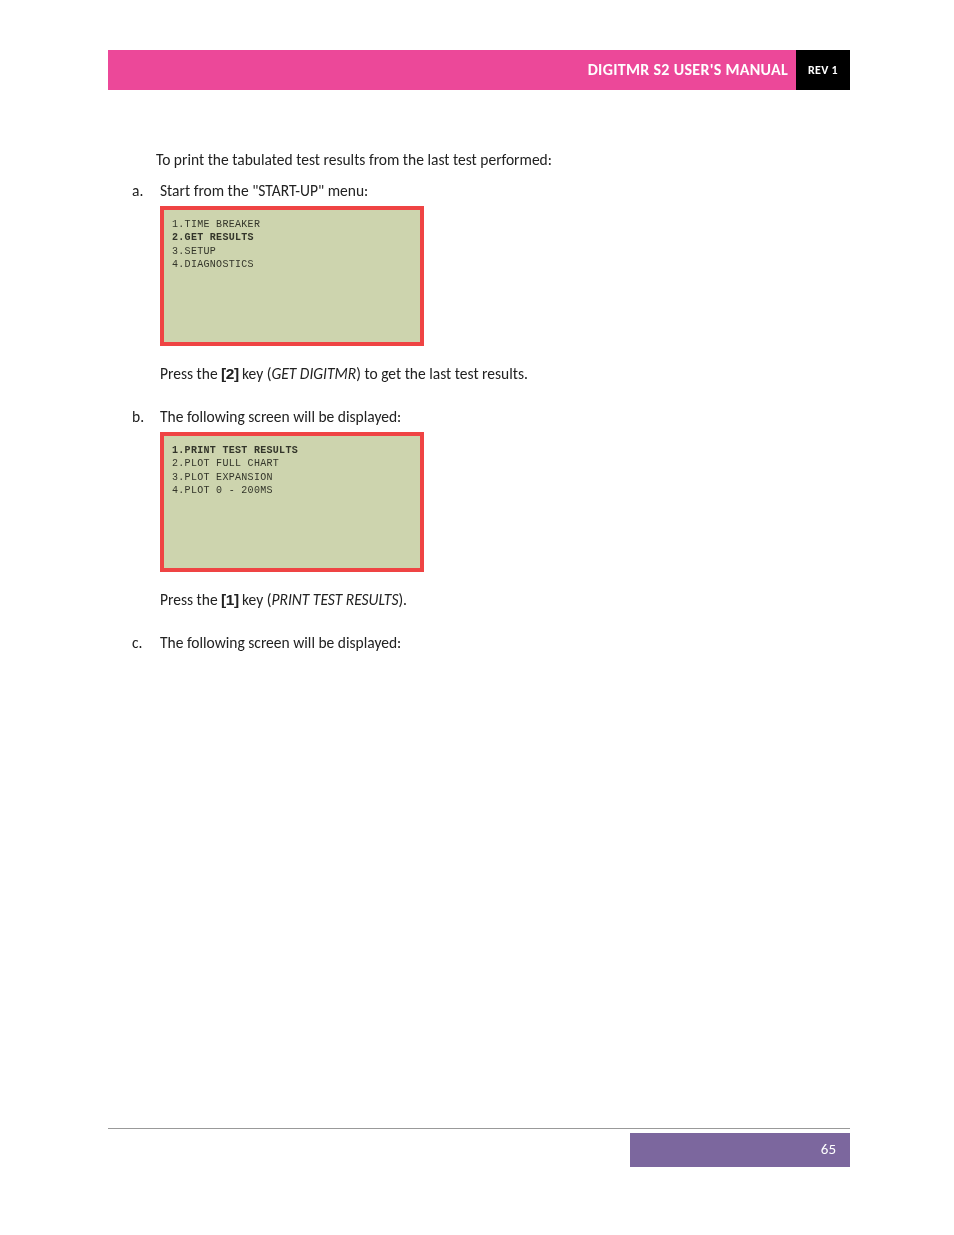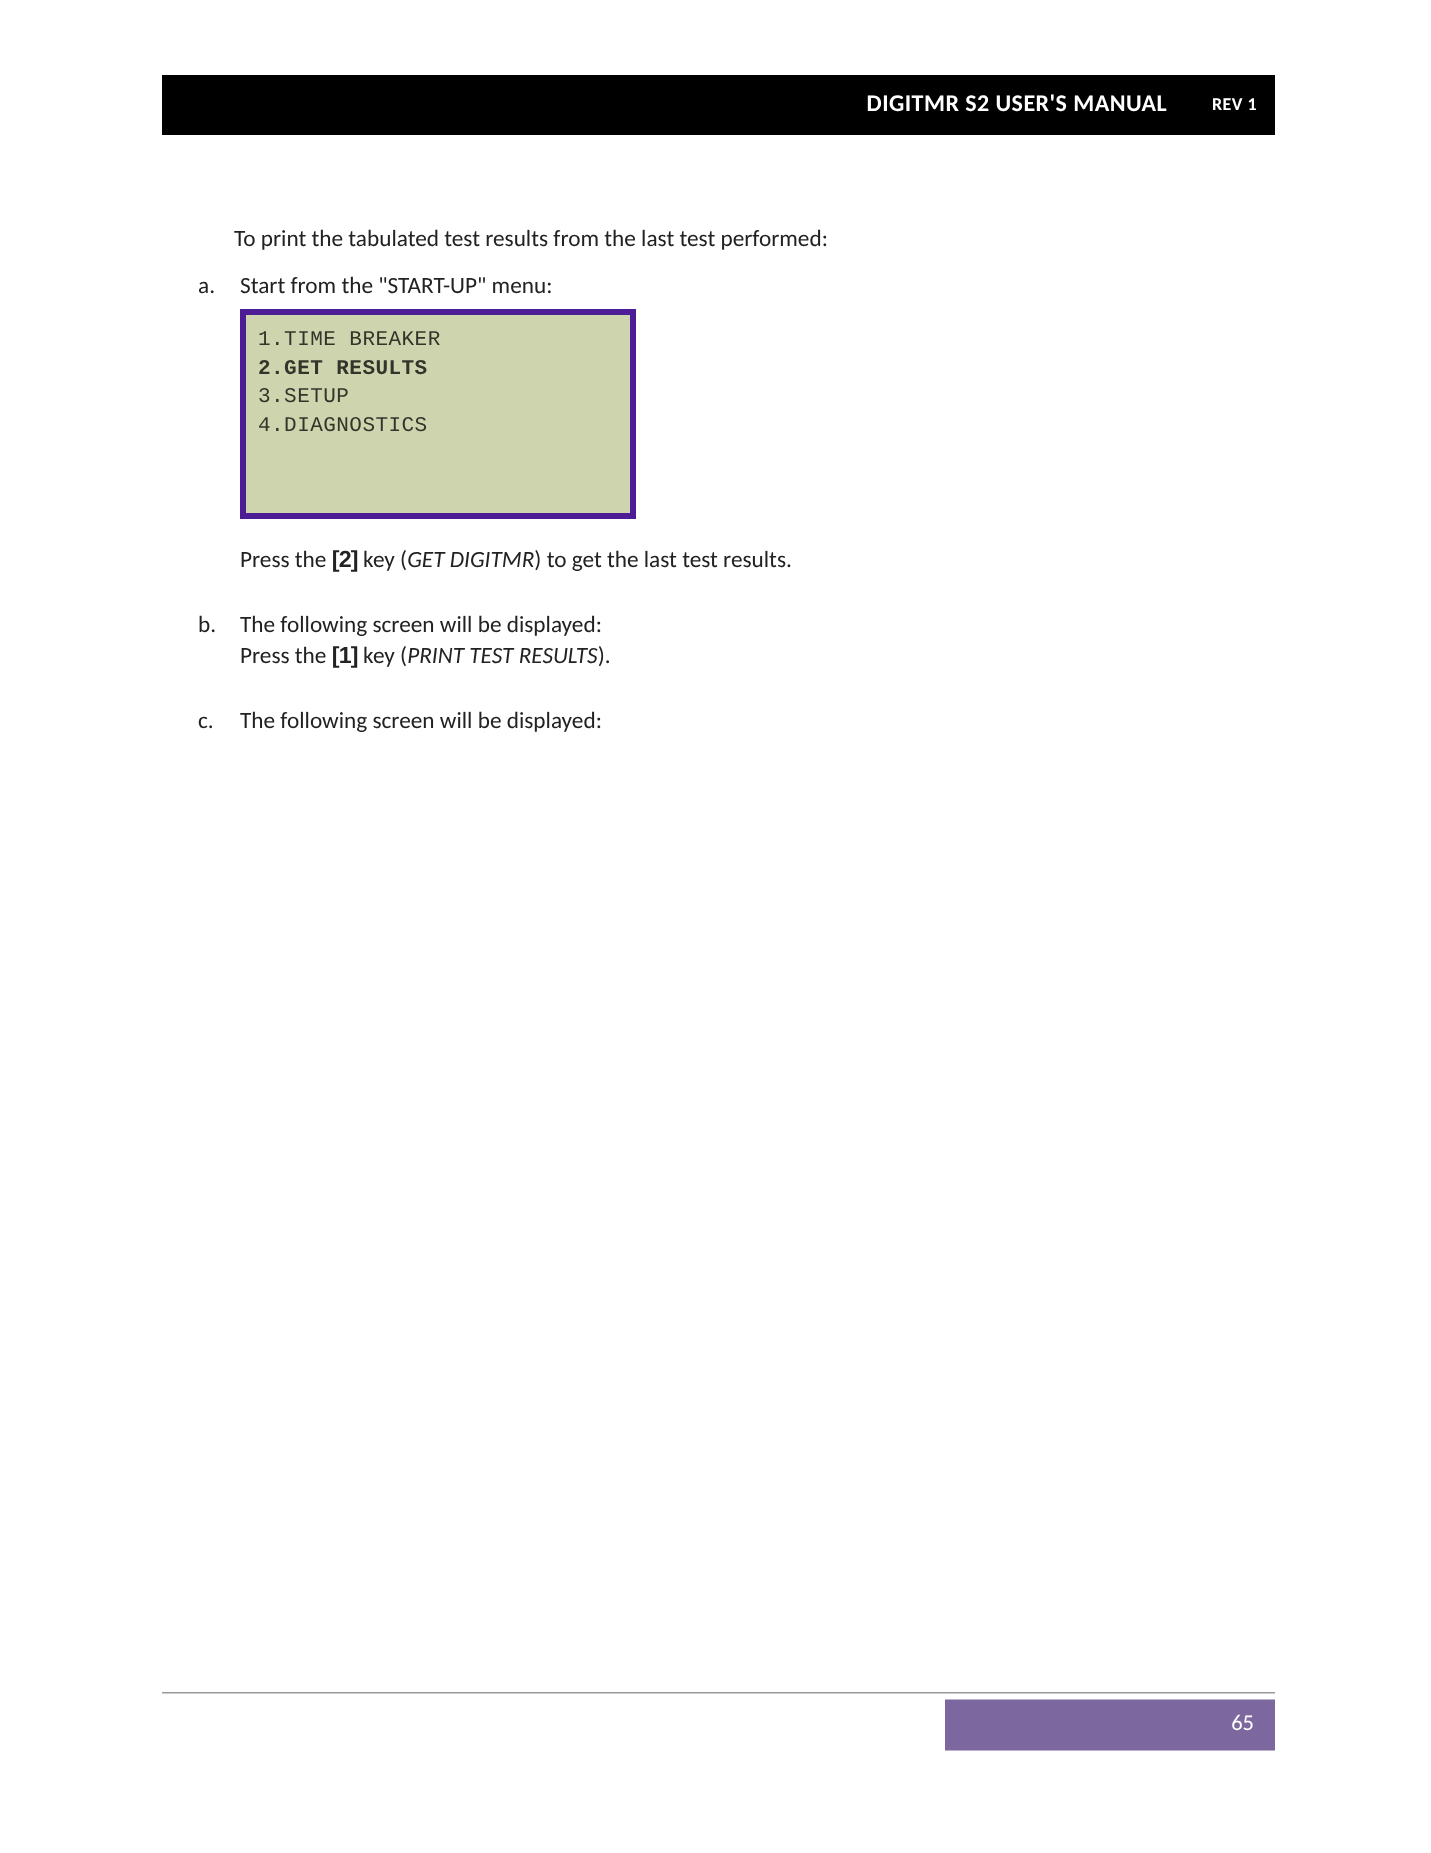--- a/index.html
+++ b/index.html
@@ -20,25 +20,25 @@
     width: 742px;
   }
   .header-bar {
     display: flex;
     width: 100%;
     height: 40px;
     margin-bottom: 60px;
   }
   .header-purple {
     flex: 1;
-    background: #000000;
+    background: #ec4899;
     display: flex;
     align-items: center;
     justify-content: flex-end;
-    padding-right: 18px;
+    padding-right: 8px;
     color: #fff;
     font-weight: bold;
     font-size: 16px;
     letter-spacing: 0.3px;
   }
   .header-black {
     background: #000;
     color: #fff;
     font-weight: bold;
     font-size: 12px;
@@ -60,26 +60,26 @@
   .list-marker {
     width: 28px;
     flex-shrink: 0;
   }
   .list-content {
     flex: 1;
   }
   .lcd {
     width: 264px;
     height: 140px;
-    border: 4px solid #4c1d95;
+    border: 4px solid #ef4444;
     background: #cdd4ae;
     margin: 4px 0 18px 0;
     padding: 8px 8px;
     font-family: "Courier New", monospace;
-    font-size: 14px;
+    font-size: 10px;
     line-height: 1.35;
     color: #33352a;
     letter-spacing: 0.3px;
     white-space: pre;
   }
   .lcd .bold { font-weight: bold; }
   .after-lcd { margin-bottom: 14px; }
   .keycap { font-weight: bold; font-family: Arial, sans-serif; letter-spacing: -0.5px; }
   .ital { font-style: italic; }
   .footer {
@@ -130,20 +130,24 @@
 <span>3.SETUP</span>
 <span>4.DIAGNOSTICS</span></div>
         <div class="after-lcd"><span>Press the </span><span class="keycap">[2]</span><span> key (</span><span class="ital">GET DIGITMR</span><span>) to get the last test results.</span></div>
       </div>
     </div>
 
     <div class="list-row">
       <div class="list-marker">b.</div>
       <div class="list-content">
         <div>The following screen will be displayed:</div>
+        <div class="lcd"><span class="bold">1.PRINT TEST RESULTS</span>
+<span>2.PLOT FULL CHART</span>
+<span>3.PLOT EXPANSION</span>
+<span>4.PLOT 0 - 200MS</span></div>
         <div class="after-lcd"><span>Press the </span><span class="keycap">[1]</span><span> key (</span><span class="ital">PRINT TEST RESULTS</span><span>).</span></div>
       </div>
     </div>
 
     <div class="list-row">
       <div class="list-marker">c.</div>
       <div class="list-content">
         <div>The following screen will be displayed:</div>
       </div>
     </div>

